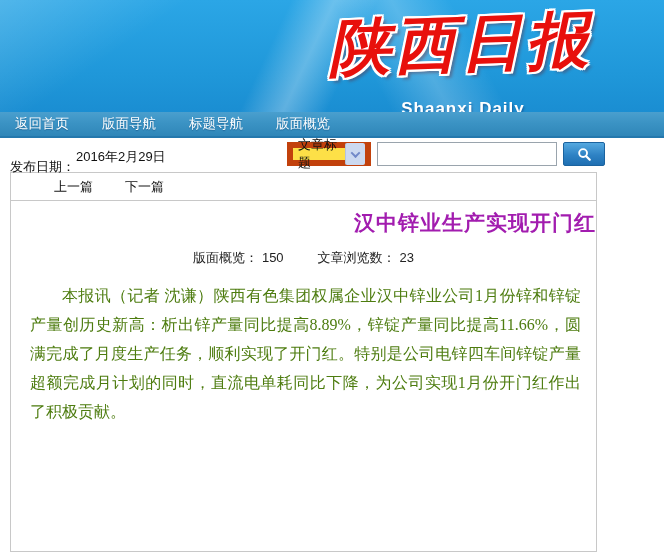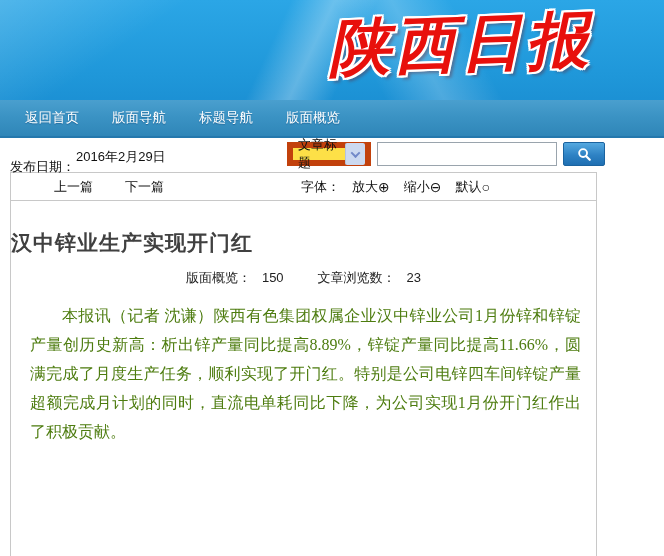--- a/index.html
+++ b/index.html
@@ -40,24 +40,24 @@
   }
   .paper-subtitle {
     position:absolute; left:398px; top:99px; width:130px;
     text-align:center; font-size:17px; font-weight:bold; color:#fff;
     text-shadow:1px 2px 2px rgba(20,70,130,.6);
     letter-spacing:1px;
   }
 
   
   .navbar {
-    position:absolute; left:0; bottom:0; width:664px; height:38px;
+    position:absolute; left:0; bottom:0; width:664px; height:26px;
     background:linear-gradient(180deg, #4a9fce 0%, #3b93c4 45%, #2f86b8 100%);
     border-bottom:2px solid #2478ad;
-    display:flex; align-items:center; padding-left:25px;
+    display:flex; align-items:center; padding-left:15px;
   }
   .nav-item {
     display:inline-block; margin-right:33px; font-size:13.5px; color:#fff;
     text-decoration:none; cursor:pointer; text-shadow:0 1px 1px rgba(0,50,100,.4);
   }
 
   
   .date-row { position:relative; width:664px; height:34px; background:#fff; }
   .date-label, .date-value { font-size:13px; color:#111; }
   .date-label { position:absolute; left:10px; top:20px; }
@@ -93,27 +93,27 @@
   .toolbar a { color:#111; text-decoration:none; cursor:pointer; }
   .tb-prev { margin-left:43px; }
   .tb-next { margin-left:32px; }
   .font-group { margin-left:auto; margin-right:92px; display:flex; align-items:center; }
   .font-label { margin-right:12px; }
   .font-btn { margin-right:14px; cursor:pointer; }
   .font-icon { font-size:14px; vertical-align:-1px; }
 
   .content { height:342px; }
   .article-title {
-    margin-top:28px; text-align:left;
-    font-size:21px; font-weight:bold; color:#404040;
+    margin-top:8px; text-align:right;
+    font-size:21px; font-weight:bold; color:#a21caf;
     font-family:"Liberation Serif","DejaVu Serif",serif;
     letter-spacing:1px;
   }
   .article-meta { margin-top:12px; text-align:center; font-size:13px; color:#222; }
-  .article-meta .meta-val { margin-left:11px; }
+  .article-meta .meta-val { margin-left:4px; }
   .meta-gap { display:inline-block; width:34px; }
   .article-body {
     margin:14px 15px 0 19px;
     font-size:16px; line-height:29px; color:#4d7c0f;
     font-family:"Liberation Serif","DejaVu Serif",serif;
     text-indent:2em; text-align:justify;
   }
 </style>
 </head>
 <body>
@@ -152,26 +152,20 @@
           <line x1="9.8" y1="9.8" x2="13.6" y2="13.6" stroke="#fff" stroke-width="2.4" stroke-linecap="round"></line>
         </svg>
       </span>
     </button>
   </div>
 
   <div class="box-wrap">
     <div class="toolbar">
       <a class="tb-prev">上一篇</a>
       <a class="tb-next">下一篇</a>
-      <div class="font-group">
-        <span class="font-label">字体：</span>
-        <span class="font-btn"><span>放大</span><span class="font-icon">⊕</span></span>
-        <span class="font-btn"><span>缩小</span><span class="font-icon">⊖</span></span>
-        <span class="font-btn"><span>默认</span><span class="font-icon">○</span></span>
-      </div>
     </div>
 
     <div class="content">
       <h1 class="article-title">汉中锌业生产实现开门红</h1>
       <div class="article-meta">
         <span>版面概览：</span><span class="meta-val">150</span><span class="meta-gap"></span><span>文章浏览数：</span><span class="meta-val">23</span>
       </div>
       <p class="article-body">本报讯（记者 沈谦）陕西有色集团权属企业汉中锌业公司1月份锌和锌锭产量创历史新高：析出锌产量同比提高8.89%，锌锭产量同比提高11.66%，圆满完成了月度生产任务，顺利实现了开门红。特别是公司电锌四车间锌锭产量超额完成月计划的同时，直流电单耗同比下降，为公司实现1月份开门红作出了积极贡献。</p>
     </div>
   </div>

